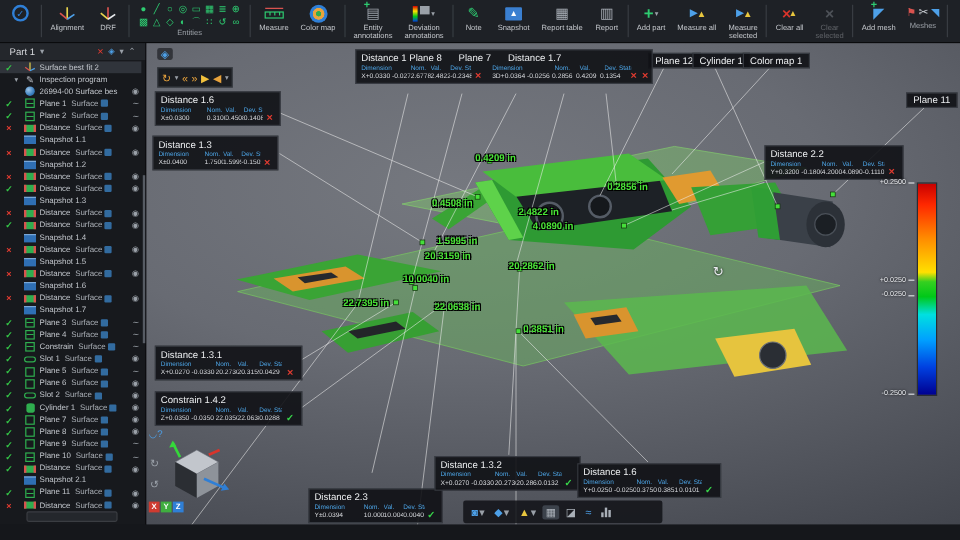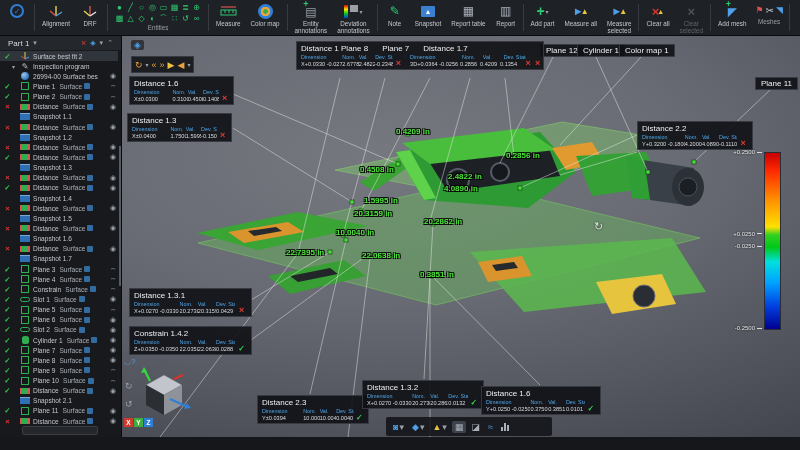--- a/index.html
+++ b/index.html
@@ -838,21 +838,21 @@
           <span class="ch c-st"></span>
         </div>
         <div class="crow">
           <span class="cv c-dim">Z+0.0350 -0.0350</span>
           <span class="cv c-nom">22.0350</span>
           <span class="cv c-val">22.0638</span>
           <span class="cv c-dev">0.0288</span>
           <span class="v-ico c-st">✓</span>
         </div>
       </div>
-      <div class="callout" style="left: 257px; top: 395px; width: 112px;">
+      <div class="callout" style="left: 257px; top: 407px; width: 112px;">
         <div class="ttl">Distance 2.3</div>
         <div class="crow">
           <span class="ch c-dim">Dimension</span>
           <span class="ch c-nom">Nom.</span>
           <span class="ch c-val">Val.</span>
           <span class="ch c-dev">Dev. State</span>
           <span class="ch c-st"></span>
         </div>
         <div class="crow">
           <span class="cv c-dim">Y±0.0394</span>
@@ -896,29 +896,29 @@
           <span class="v-ico c-st">✓</span>
         </div>
       </div>
       <div class="chip" style="left: 540px; top: 44px;">Plane 12</div>
       <div class="chip" style="left: 577px; top: 44px;">Cylinder 1</div>
       <div class="chip" style="left: 619px; top: 44px;">Color map 1</div>
       <div class="chip" style="left: 755px; top: 77px;">Plane 11</div>
       <span class="meas-label" style="left: 396px; top: 127px;">0.4209 in</span>
       <span class="meas-label" style="left: 506px; top: 151px;">0.2856 in</span>
       <span class="meas-label" style="left: 360px; top: 165px;">0.4508 in</span>
-      <span class="meas-label" style="left: 448px; top: 172px;">2.4822 in</span>
+      <span class="meas-label" style="left: 432px; top: 172px;">2.4822 in</span>
       <span class="meas-label" style="left: 444px; top: 184px;">4.0890 in</span>
       <span class="meas-label" style="left: 348px; top: 196px; padding-left: 16px;">1.5995 in</span>
       <span class="meas-label" style="left: 354px; top: 209px;">20.3159 in</span>
       <span class="meas-label" style="left: 424px; top: 217px;">20.2862 in</span>
       <span class="meas-label" style="left: 336px; top: 228px;">10.0040 in</span>
       <span class="meas-label" style="left: 286px; top: 248px;">22.7395 in</span>
       <span class="meas-label" style="left: 362px; top: 251px;">22.0638 in</span>
-      <span class="meas-label" style="left: 420px; top: 270px;">0.3851 in</span>
+      <span class="meas-label" style="left: 436px; top: 270px;">0.3851 in</span>
     </div>
 
   <div class="callout" id="cluster" style="left: 296px; top: 41px; width: 248px;">
       <div class="ttl"><span style="margin-right: 14px;">Distance 1 Plane 8</span><span style="margin-right: 14px;">Plane 7</span><span>Distance 1.7</span></div>
       <div style="display: flex; gap: 6px;">
         <div class="tbl" style="width: 104px;">
           <div class="crow">
             <span class="ch c-dim">Dimension</span>
             <span class="ch c-nom">Nom.</span>
             <span class="ch c-val">Val.</span>

